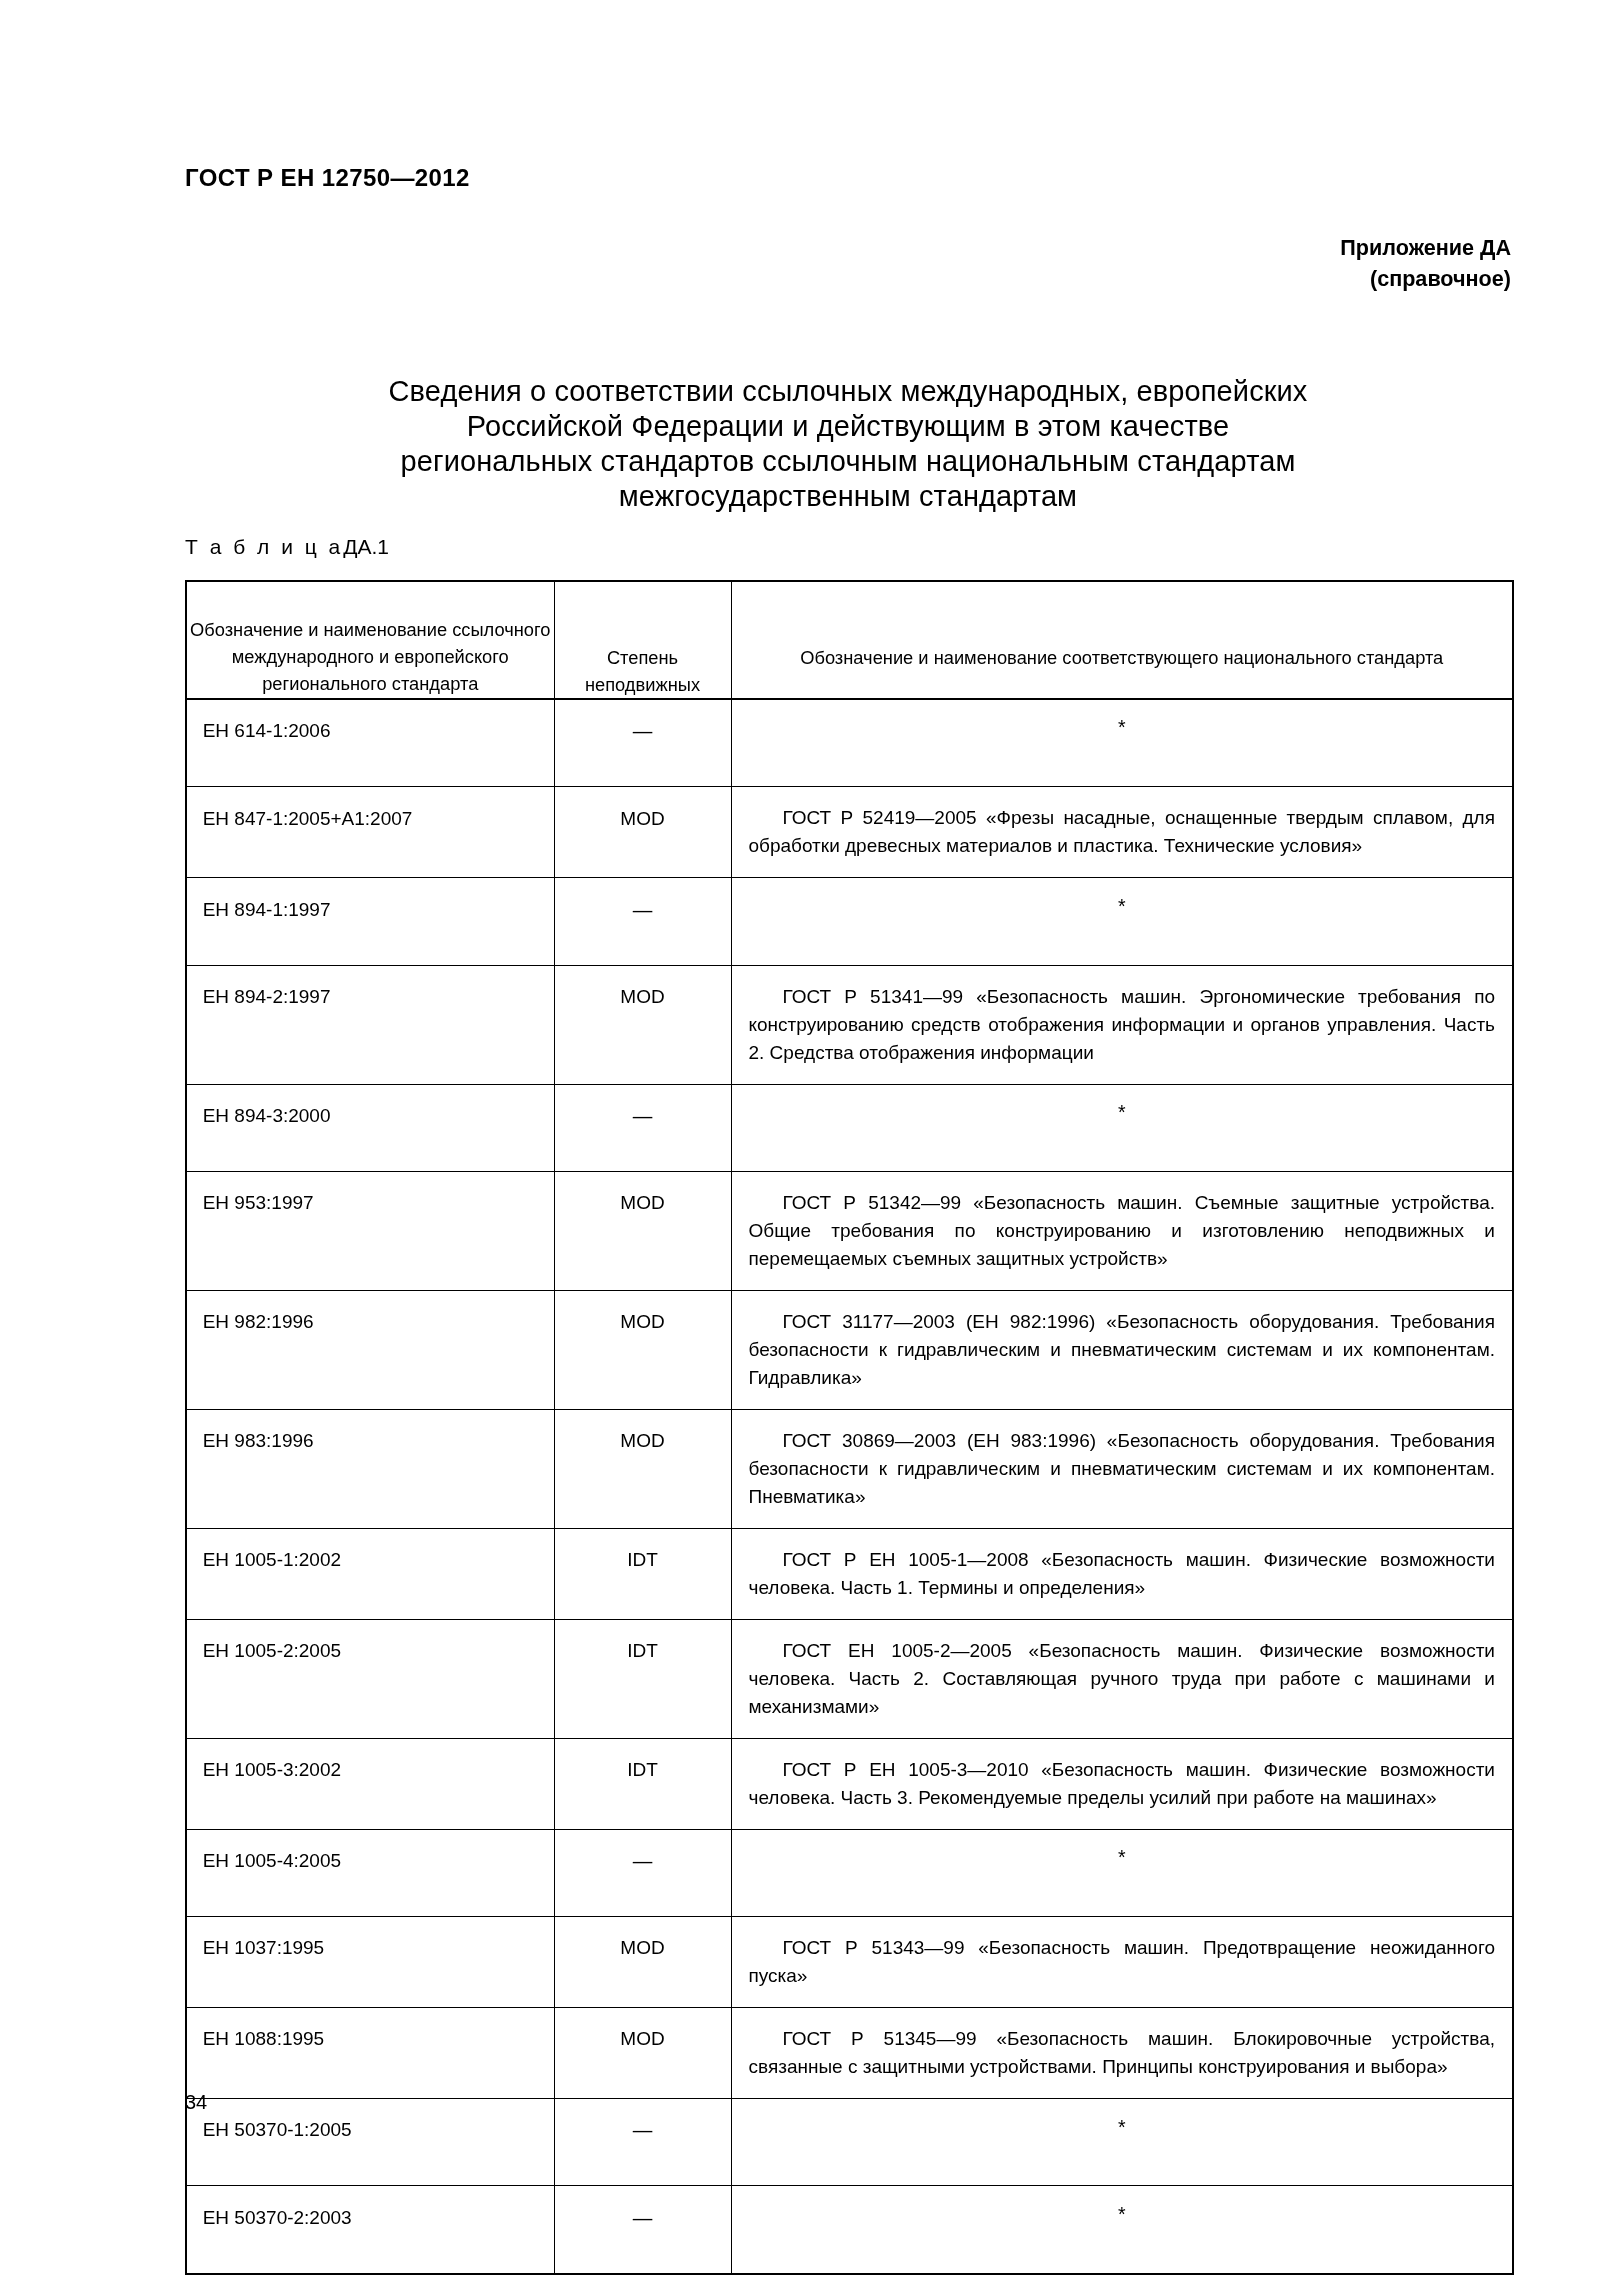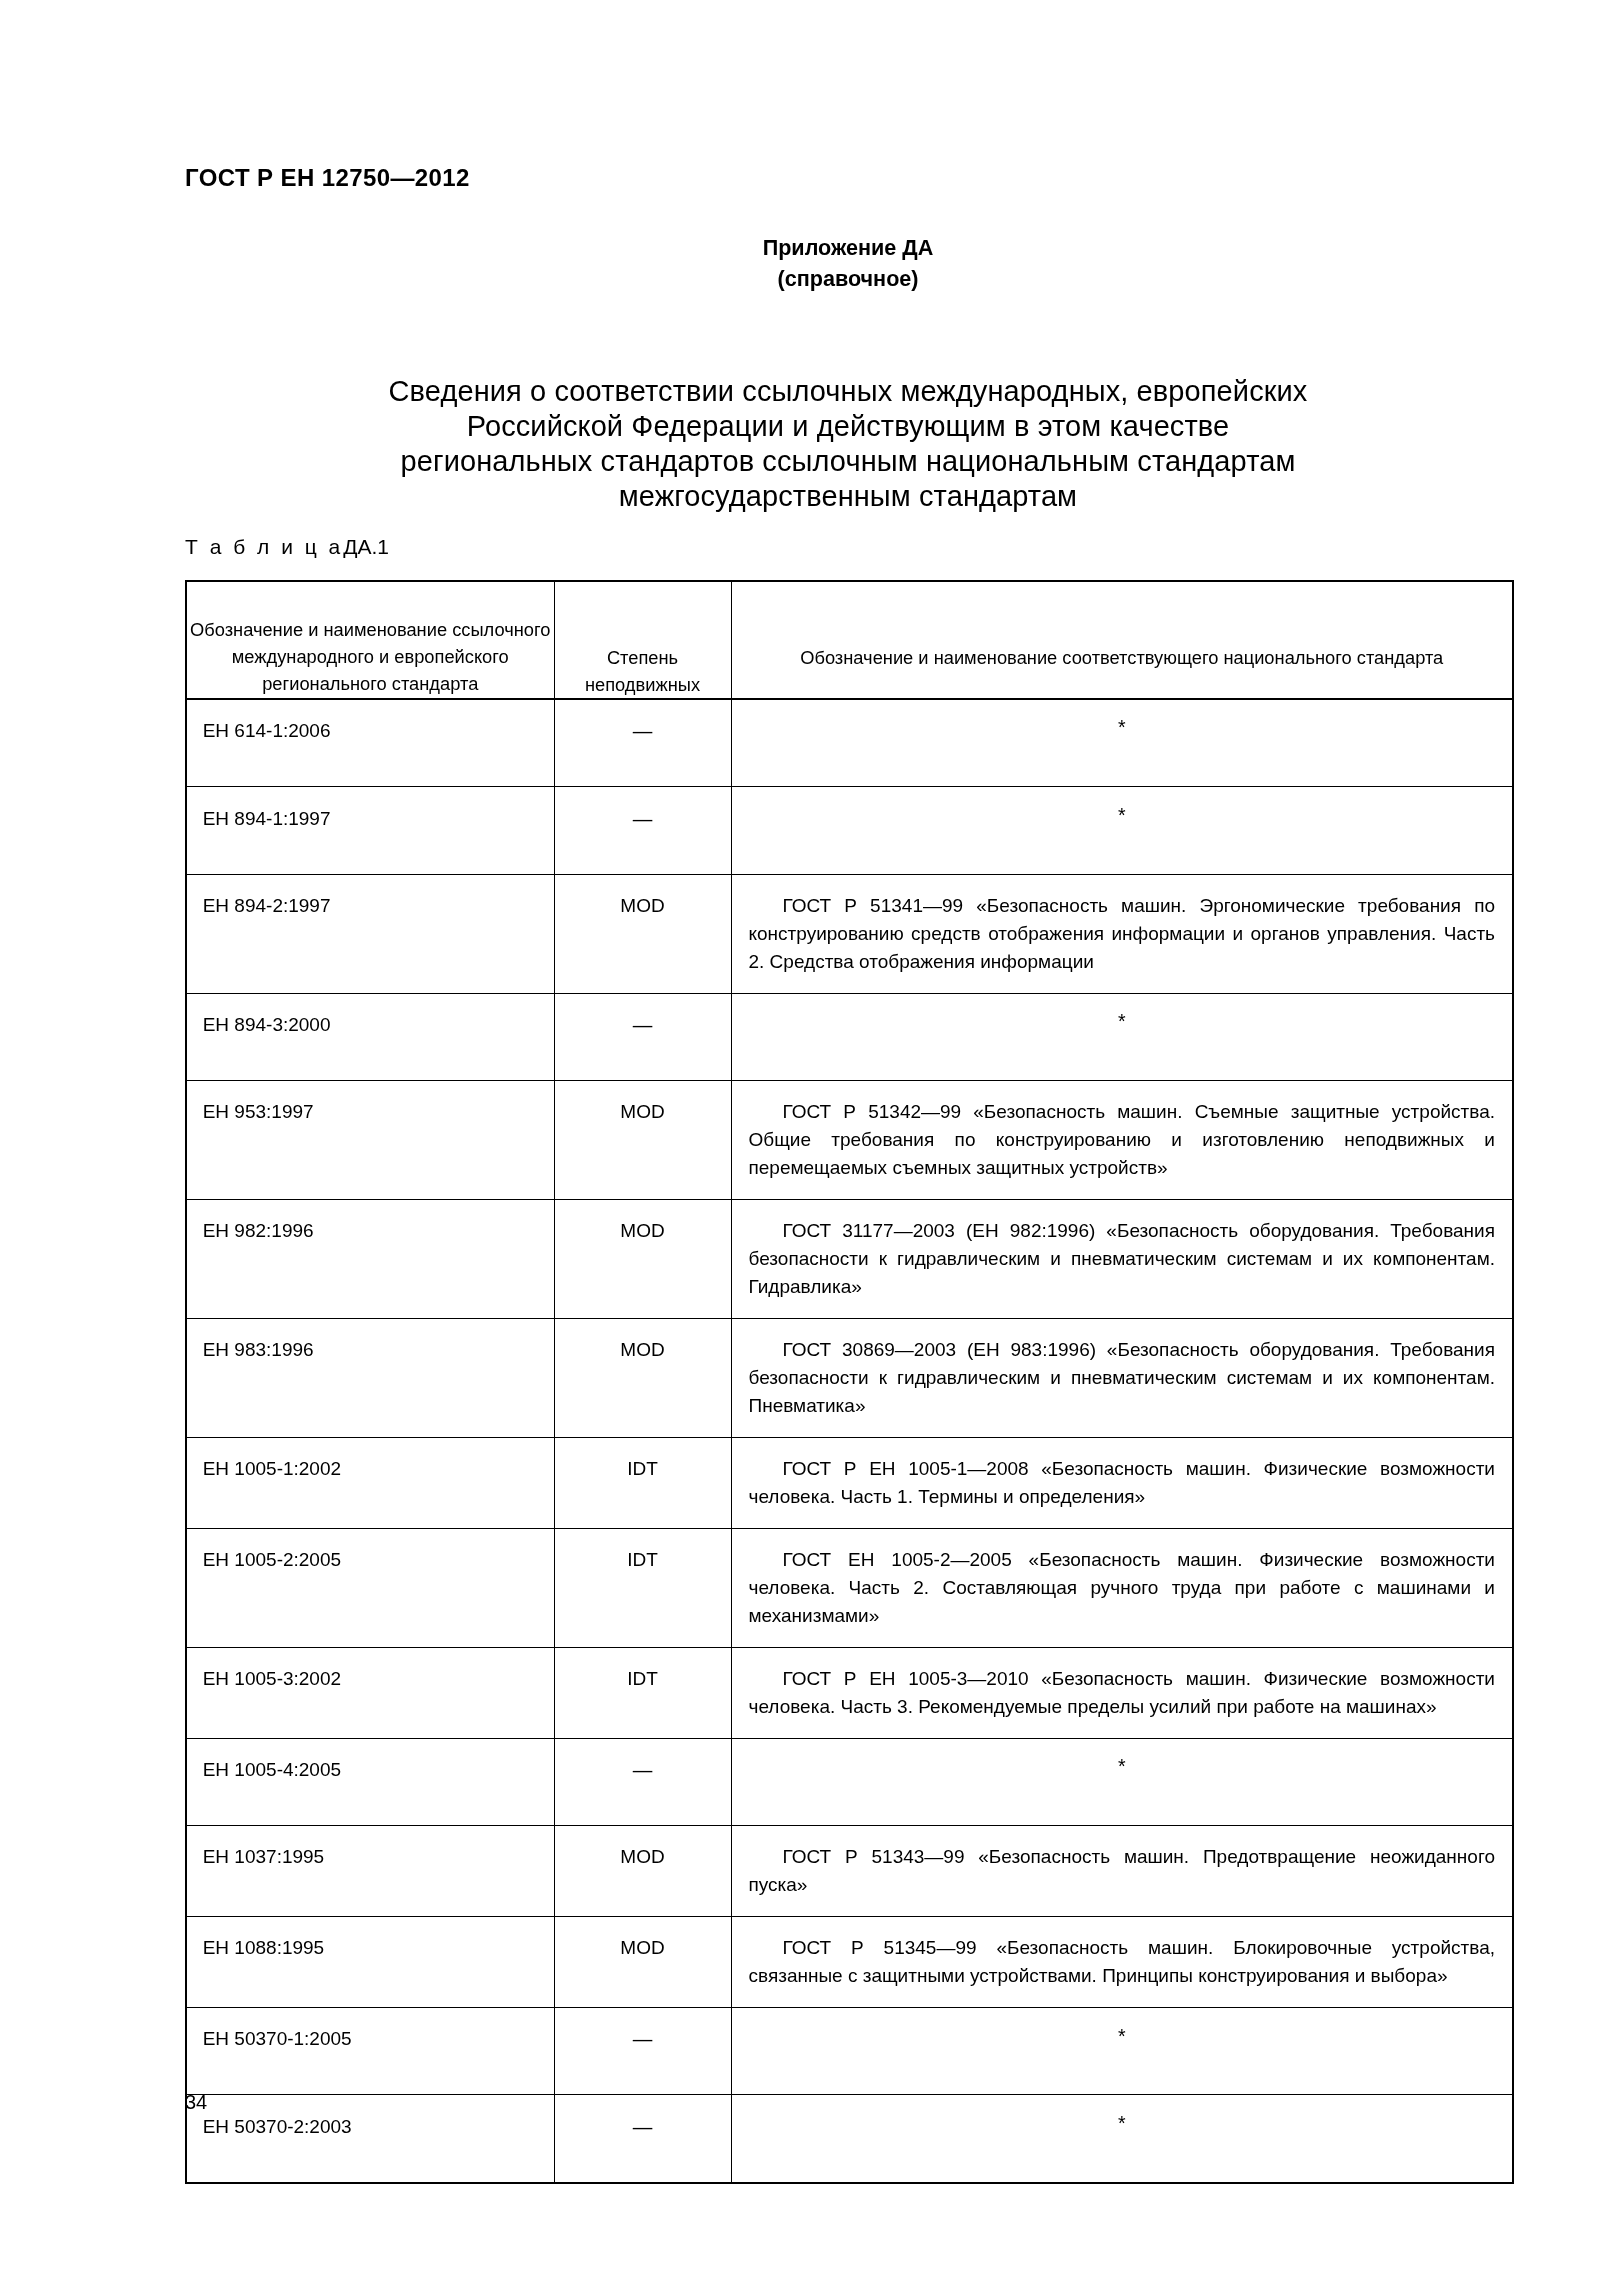--- a/index.html
+++ b/index.html
@@ -32,21 +32,21 @@
     letter-spacing: 0.4px;
     white-space: nowrap;
   }
 
   
   .annex-block {
     position: absolute;
     left: 185px;
     top: 232px;
     width: 1326px;
-    text-align: center;
+    text-align: right;
   }
   .annex-line {
     font-size: 21.6px;
     font-weight: bold;
     line-height: 31px;
   }
 
   
   .doc-title {
     position: absolute;
@@ -191,20 +191,25 @@
         <th class="hcell h2">Степень неподвижных</th>
         <th class="hcell h3">Обозначение и наименование соответствующего национального стандарта</th>
       </tr>
     </thead>
     <tbody id="table-body">
         <tr class="r-short">
           <td class="col-ref">ЕН 614-1:2006</td>
           <td class="col-deg"><span class="dash">—</span></td>
           <td class="col-nat star"><span class="star-mark">*</span></td>
         </tr>
+        <tr>
+          <td class="col-ref">ЕН 847-1:2005+А1:2007</td>
+          <td class="col-deg"><span class="">MOD</span></td>
+          <td class="col-nat just">ГОСТ Р 52419—2005 «Фрезы насадные, оснащенные твердым сплавом, для обработки древесных материалов и пластика. Технические условия»</td>
+        </tr>
         <tr class="r-short">
           <td class="col-ref">ЕН 894-1:1997</td>
           <td class="col-deg"><span class="dash">—</span></td>
           <td class="col-nat star"><span class="star-mark">*</span></td>
         </tr>
         <tr>
           <td class="col-ref">ЕН 894-2:1997</td>
           <td class="col-deg"><span class="">MOD</span></td>
           <td class="col-nat just">ГОСТ Р 51341—99 «Безопасность машин. Эргономические требования по конструированию средств отображения информации и органов управления. Часть 2. Средства отображения информации</td>
         </tr>

